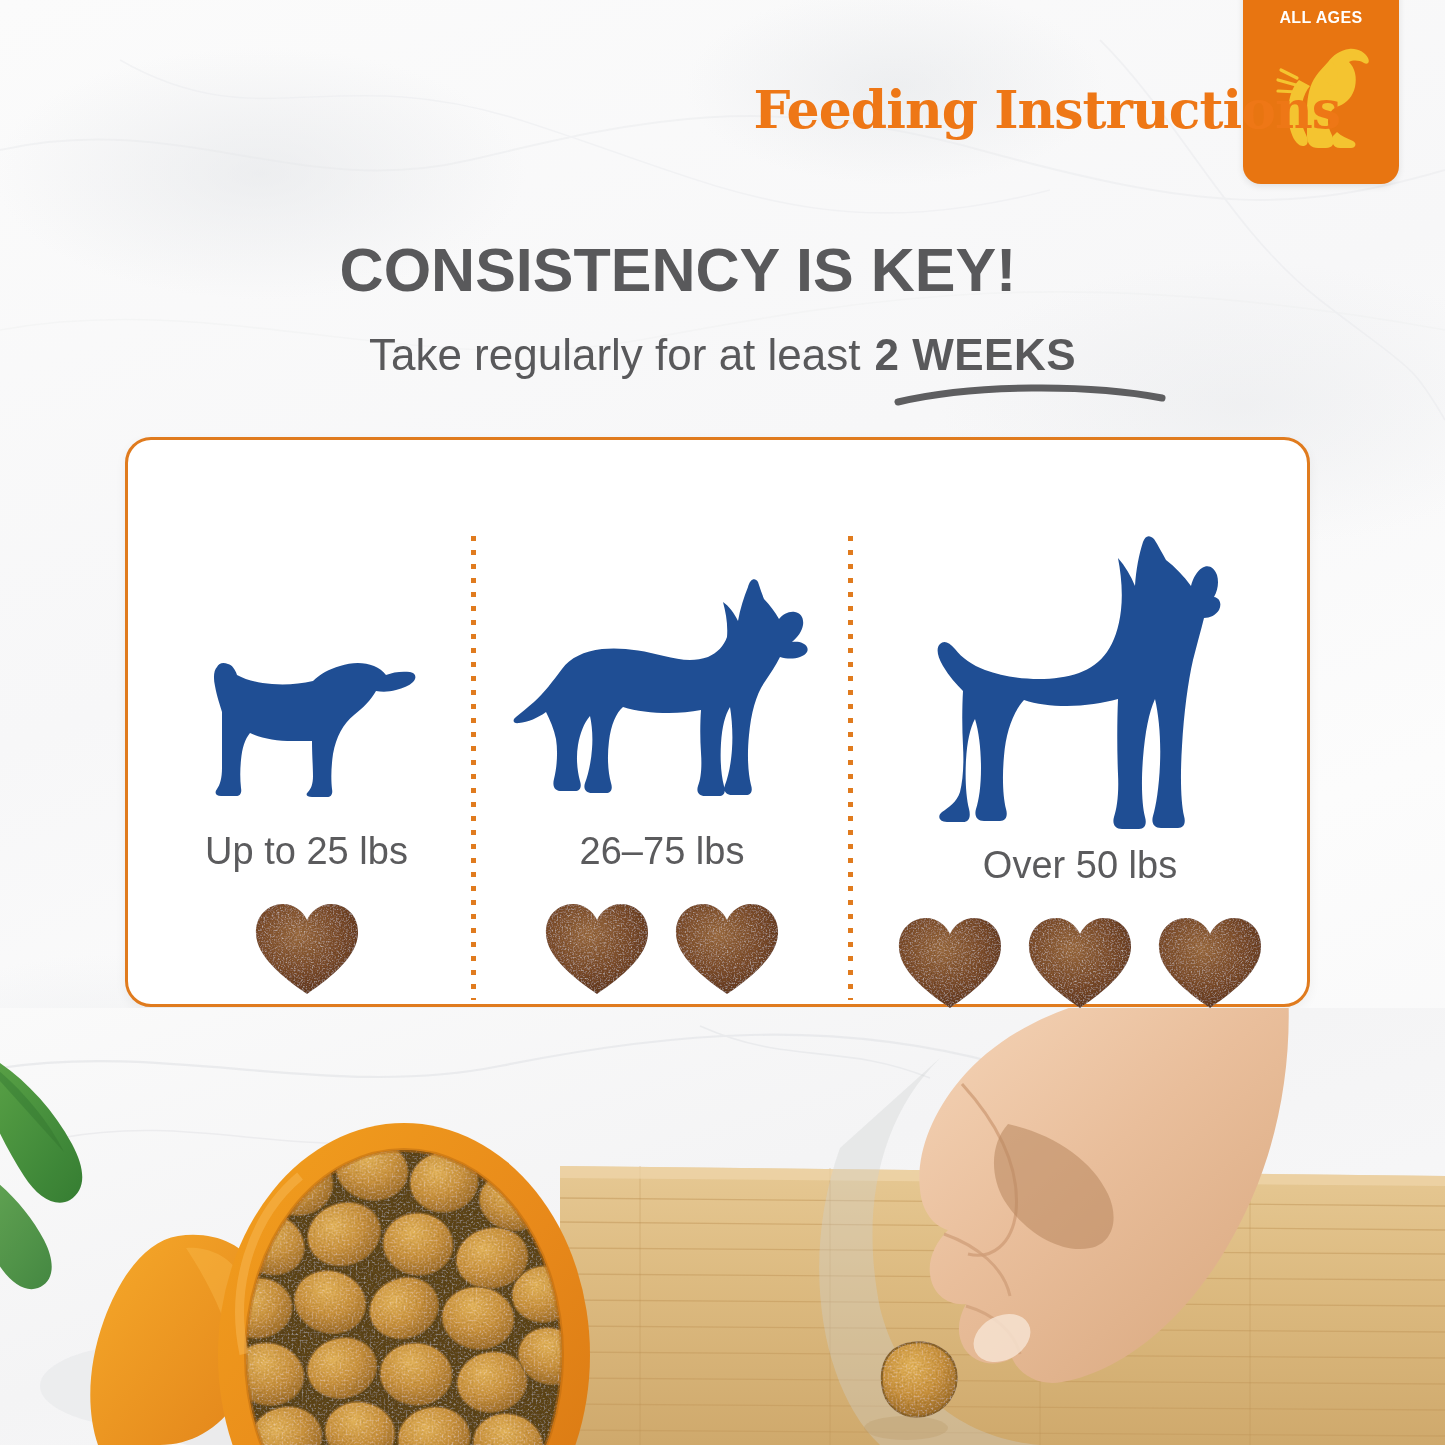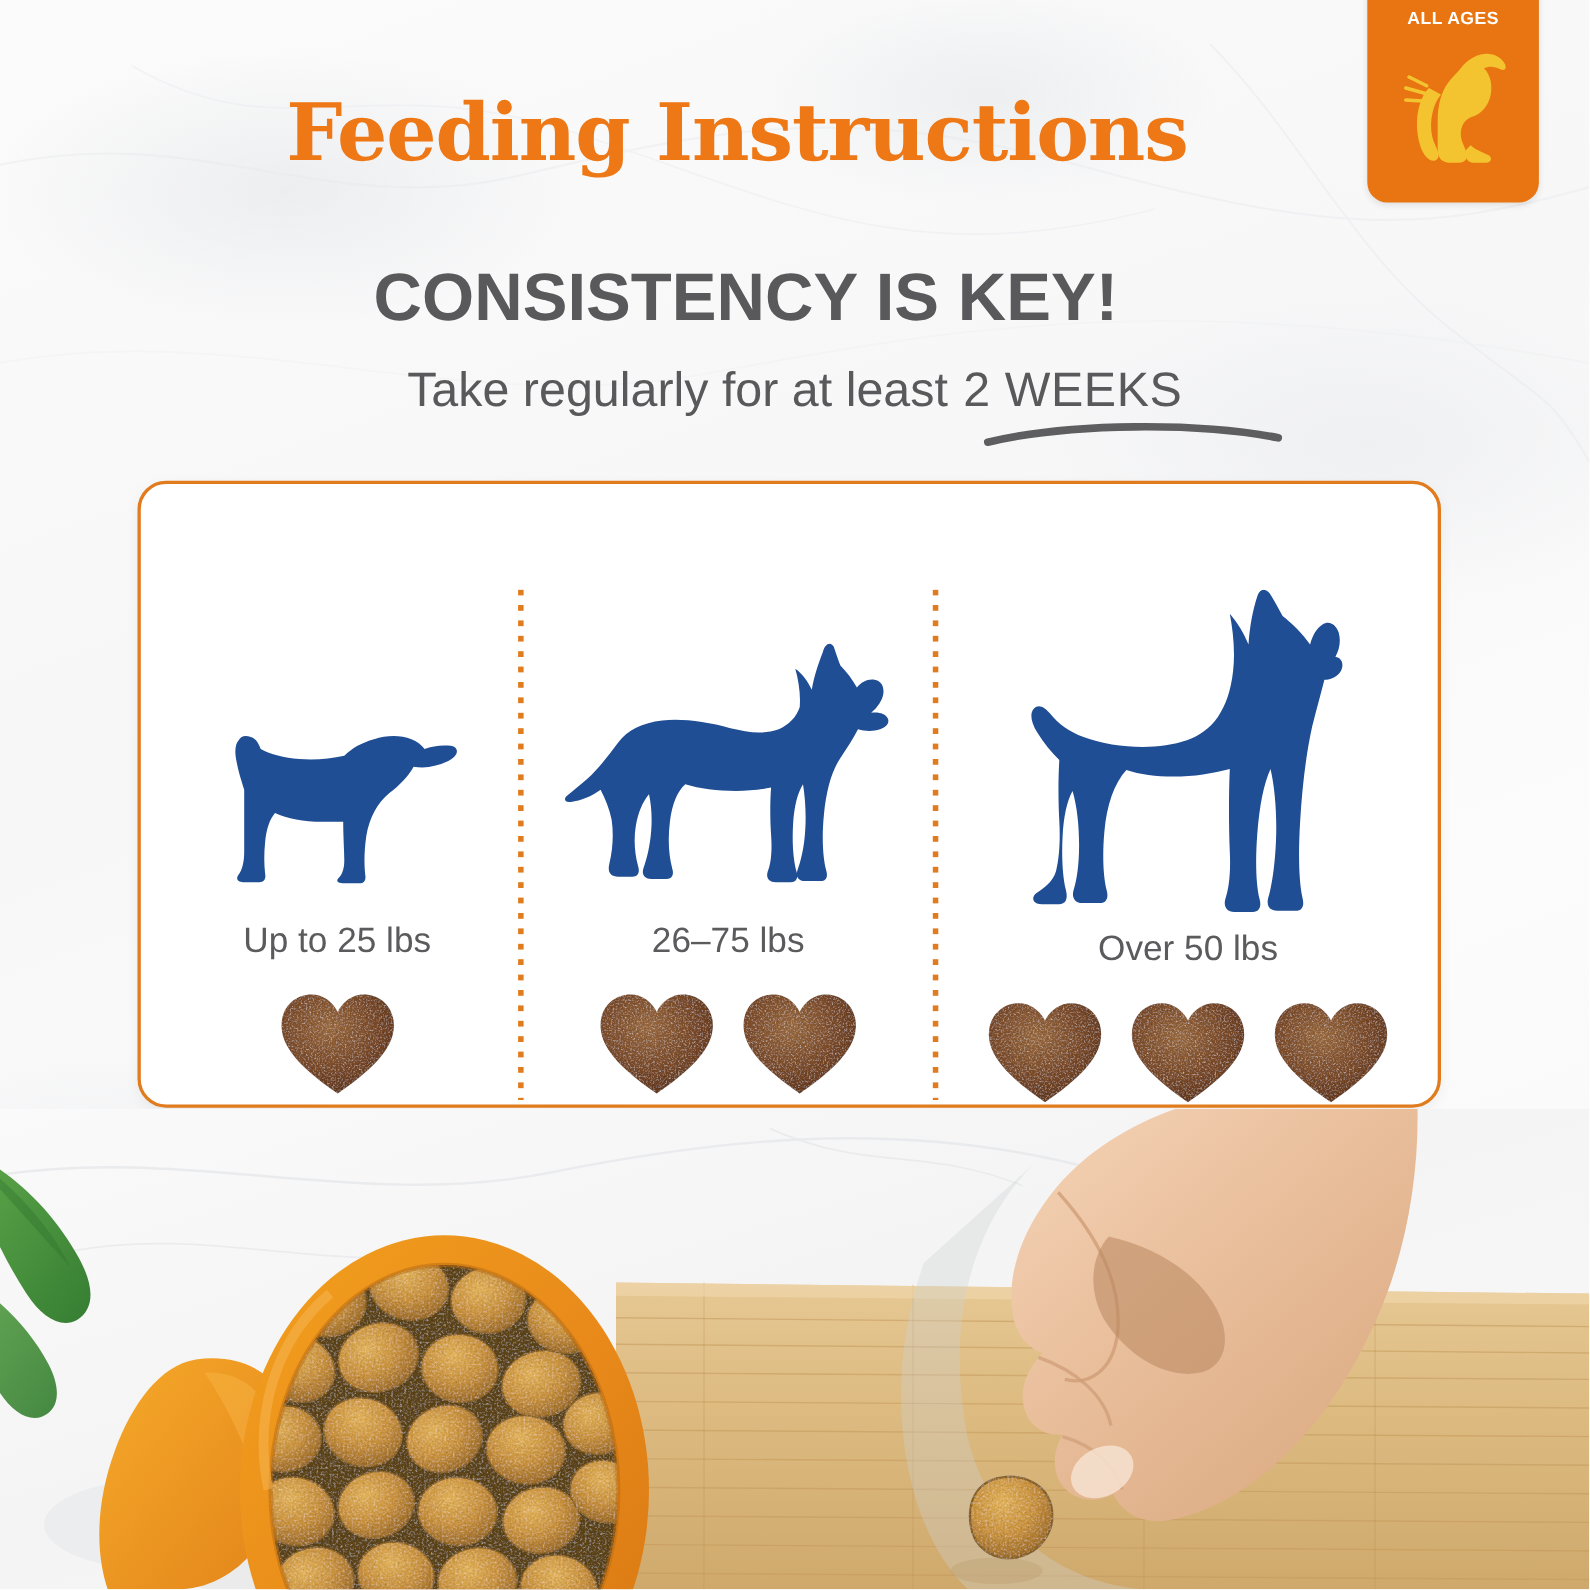--- a/index.html
+++ b/index.html
@@ -45,25 +45,25 @@
     font-weight: bold;
     letter-spacing: .4px;
     line-height: 1;
   }
   .badge-dog { margin-top: 6px; }
 
   
   .title {
     position: absolute;
     left: 0; top: 84px; width: 1340px;
-    text-align: center;
+    text-align: right;
     color: var(--title-color, #EE7716);
     font-family: "DejaVu Serif", serif;
     font-weight: bold;
-    font-size: 72px;
+    font-size: 52px;
     letter-spacing: -1px;
     line-height: 1;
   }
   .subtitle {
     position: absolute;
     left: 0; top: 240px; width: 1356px;
     text-align: center;
     color: var(--head-color, #59595b);
     font-size: 61px;
     font-weight: bold;
@@ -79,21 +79,21 @@
   .subline {
     color: var(--head-color, #59595b);
     font-size: 44px;
     font-weight: normal;
     line-height: 1;
     text-align: center;
   }
   .subline-strong {
     color: var(--head-color, #59595b);
     font-size: 44px;
-    font-weight: normal;
+    font-weight: bold;
     letter-spacing: .5px;
     margin-left: 14px;
   }
   .underline-svg {
     position: absolute;
     left: 894px; top: 376px;
     width: 272px; height: 32px;
   }
 
   
@@ -137,21 +137,21 @@
   .col.c1 { left: 14px;  width: 329px; }
   .col.c2 { left: 348px; width: 372px; }
   .col.c3 { left: 725px; width: 454px; }
 
   .dog-slot {
     height: 312px;
     display: flex; align-items: flex-end; justify-content: center;
   }
   .weight-label {
     color: #5b5b5d;
-    font-size: 32px;
+    font-size: 38px;
     line-height: 1;
     margin-top: 10px;
   }
   .kibbles {
     margin-top: 26px;
     display: flex; gap: 18px; align-items: center; justify-content: center;
   }
 
   
   .photo {

